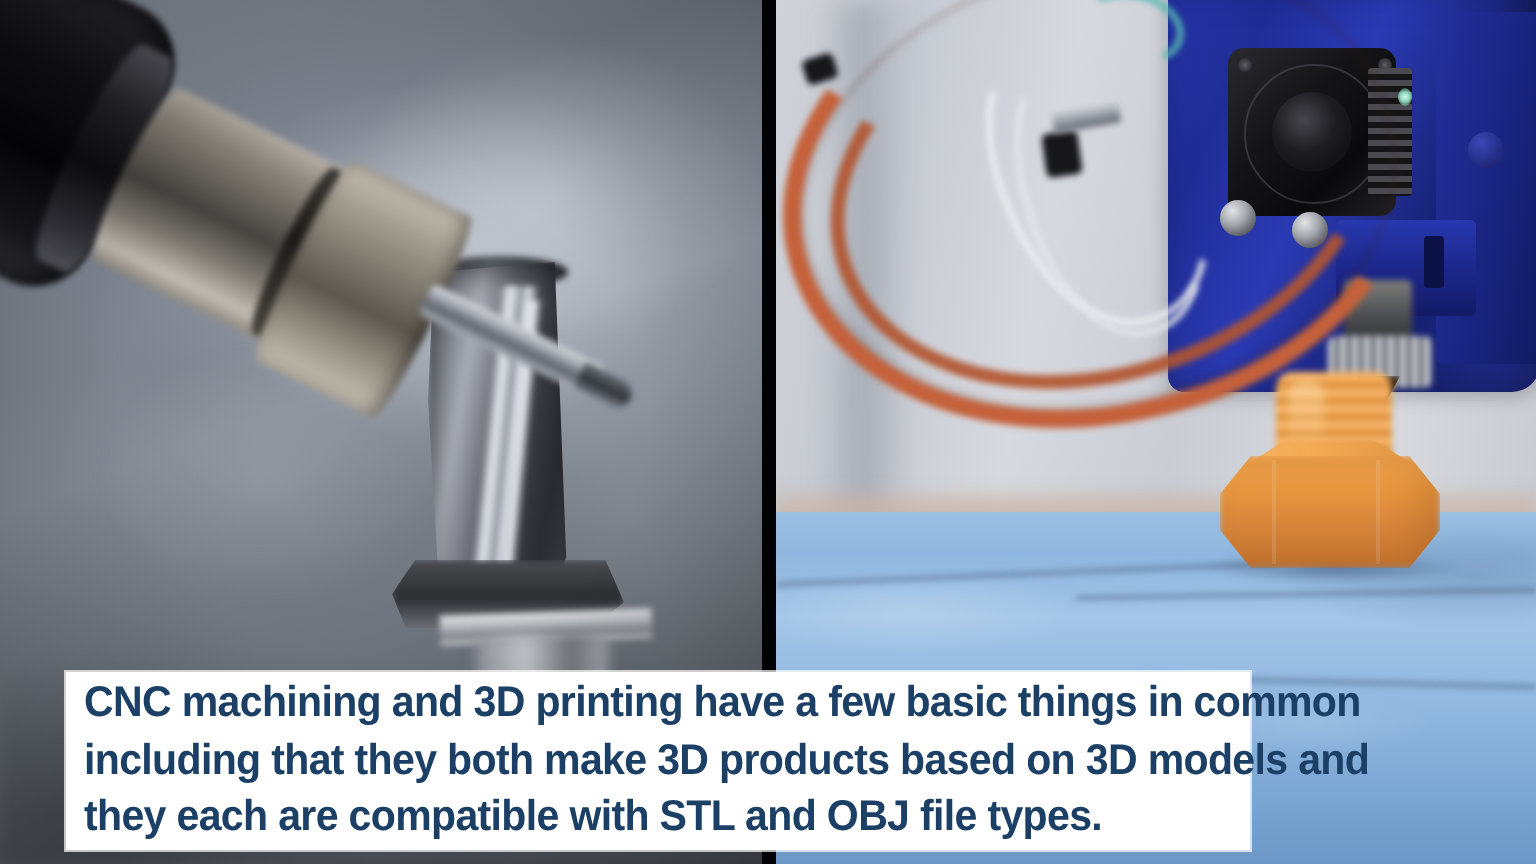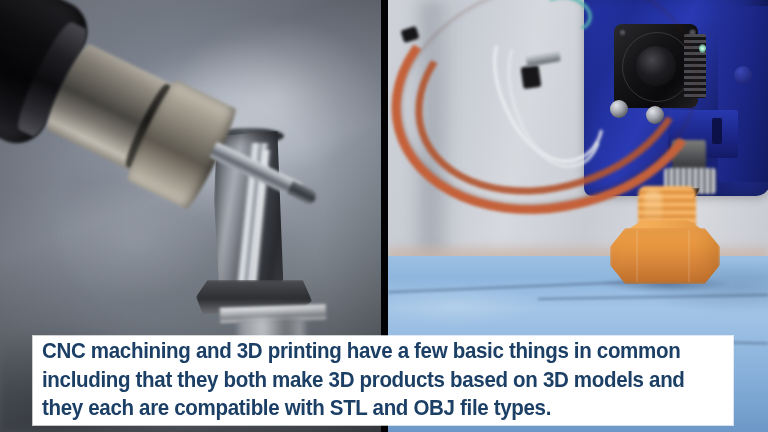--- a/index.html
+++ b/index.html
@@ -448,21 +448,21 @@
   }
 
   .blur-soft { filter: blur(1.6px); }
   .blur-med  { filter: blur(3.2px); }
 
   
   #caption-box {
     position: absolute;
     left: 33px;
     top: 336px;
-    width: 700px;
+    width: 592px;
     height: 89px;
     background: #ffffff;
     z-index: 40;
     box-shadow: 0 0 0 1px rgba(255,255,255,0.7);
   }
   #caption-text {
     position: absolute;
     left: 9px;
     top: 1px;
     width: 686px;

